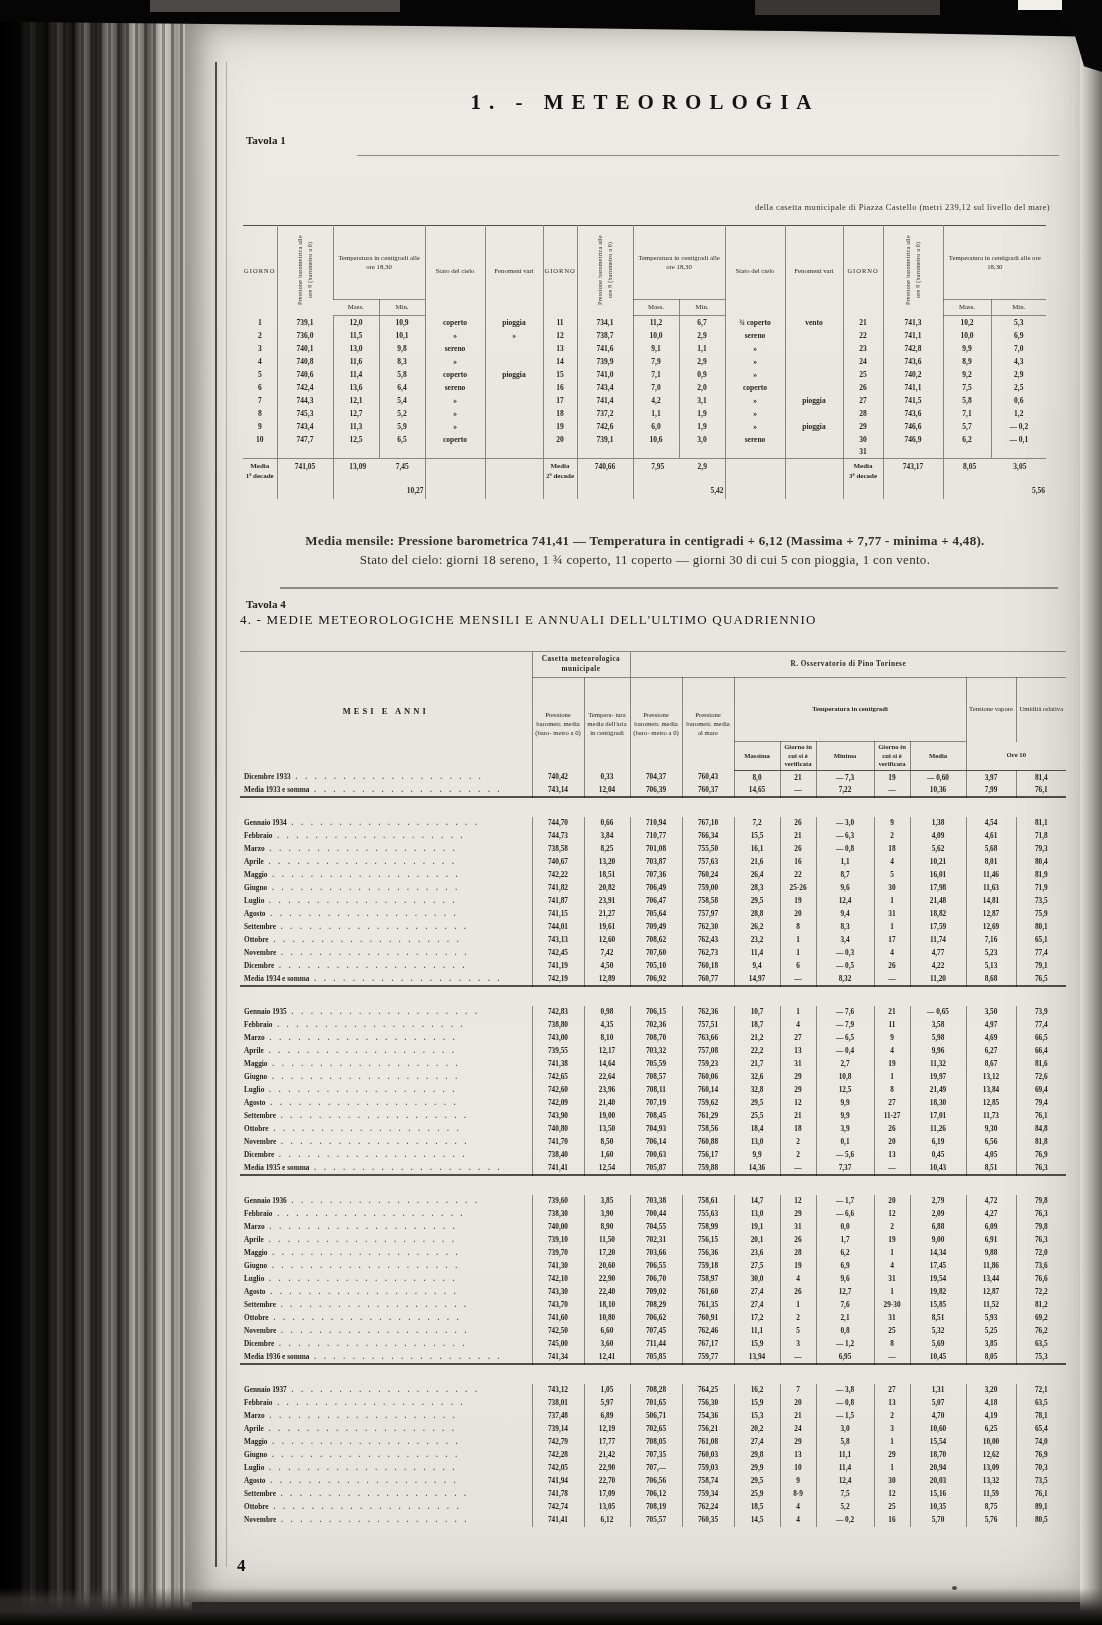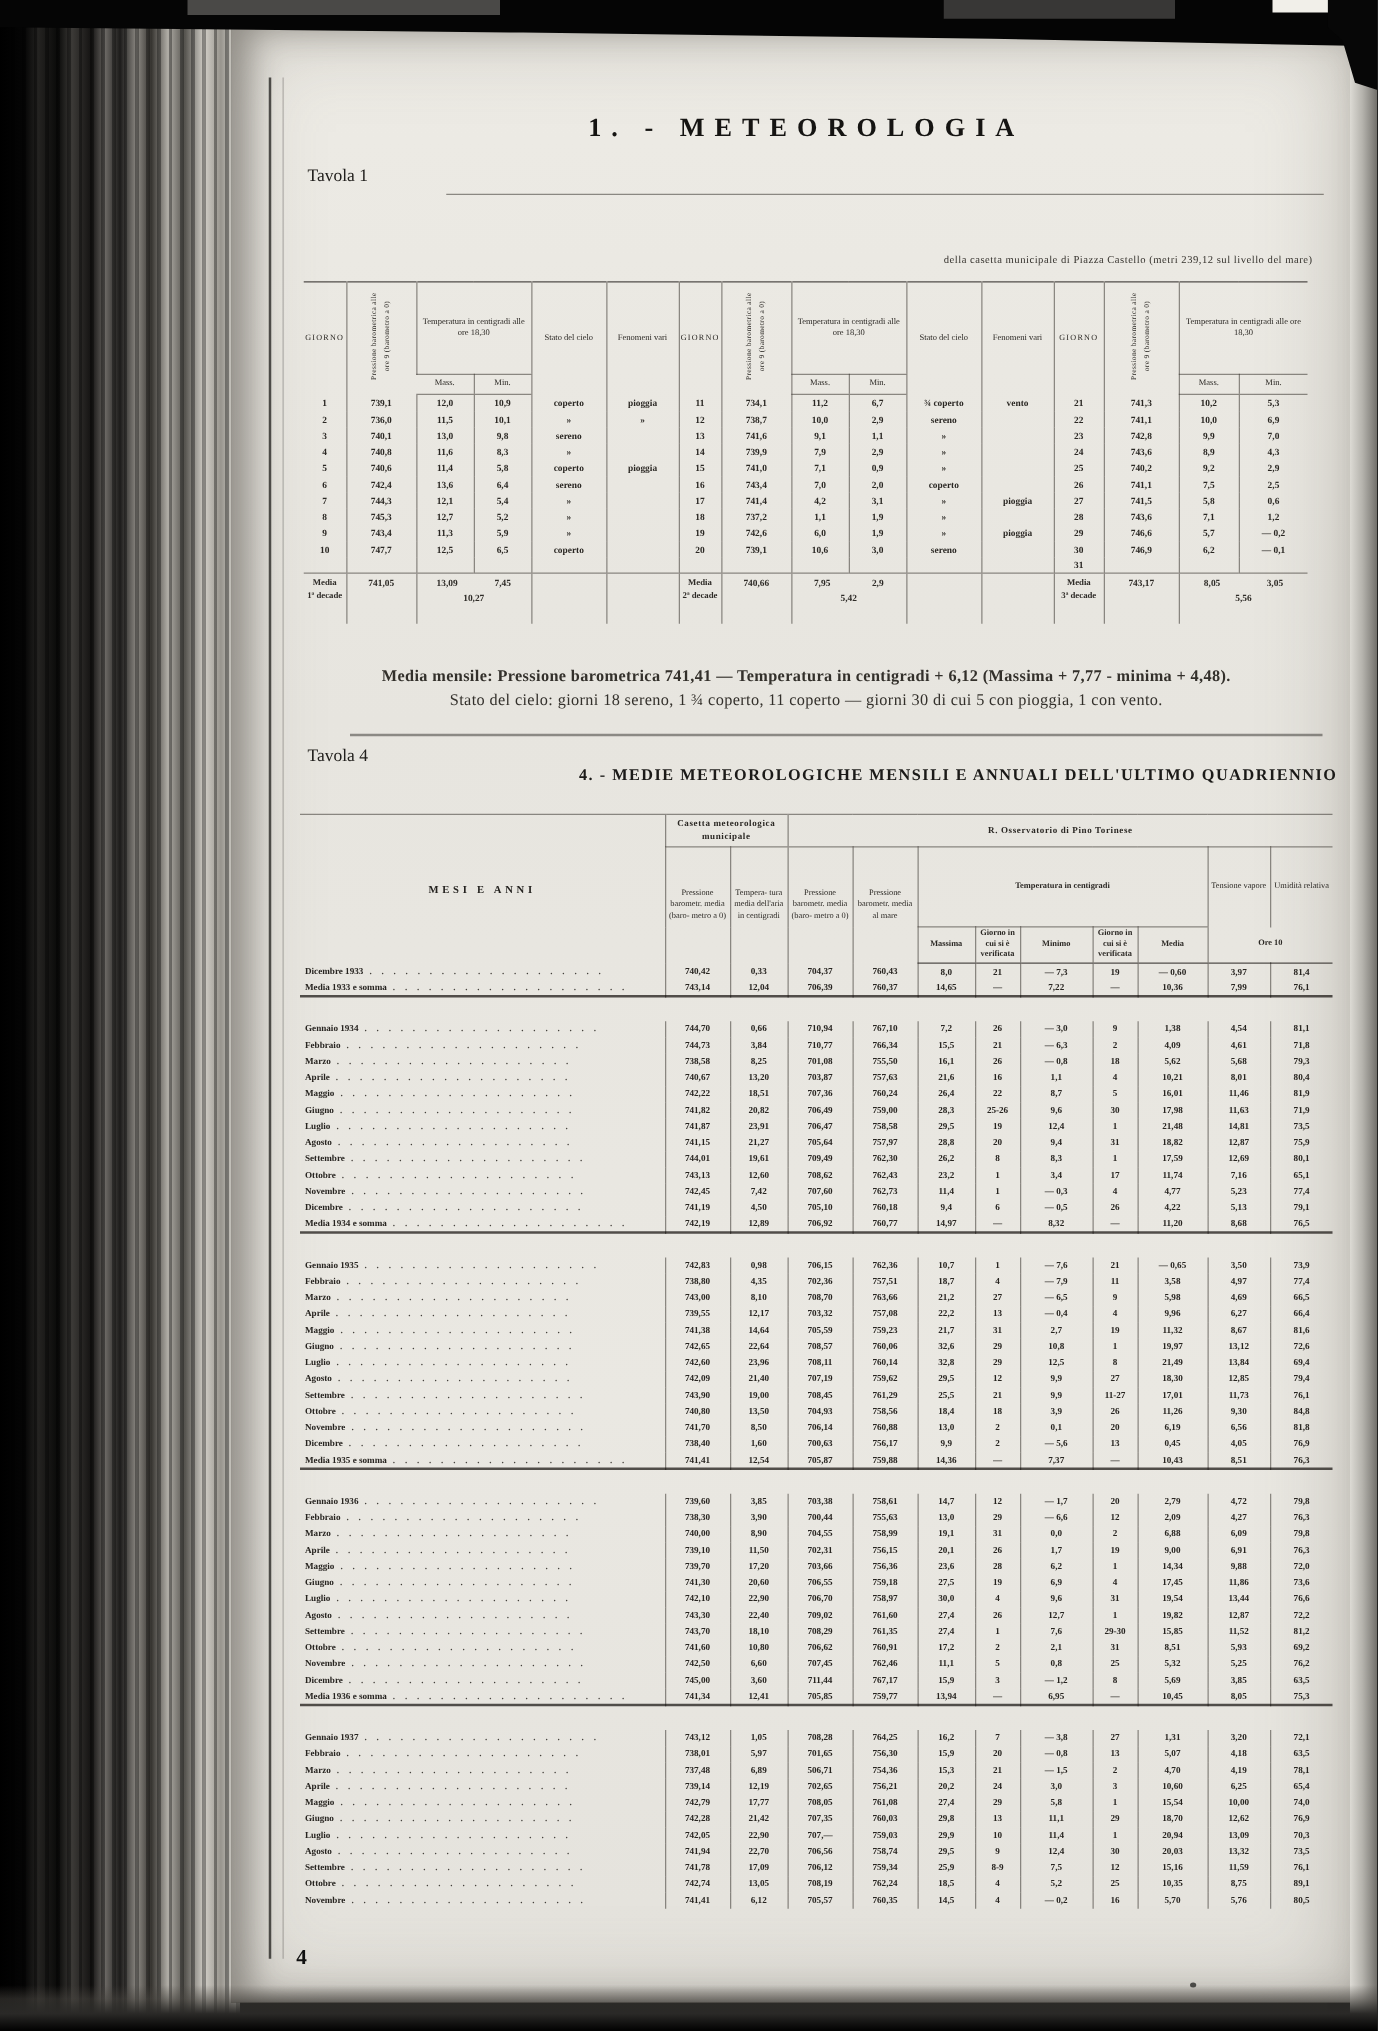--- a/index.html
+++ b/index.html
@@ -50,37 +50,37 @@
     position:absolute;left:0;top:1588px;width:1102px;height:37px;
     background:linear-gradient(180deg,rgba(20,19,18,0) 0%,rgba(70,67,62,.55) 30%,#2a2927 62%,#000 100%);
   }
   .speck{position:absolute;left:952px;top:1586px;width:5px;height:4px;border-radius:50%;background:#2b2a28;opacity:.8;}
 
   
   .page-title{
     position:absolute;left:55px;top:68px;width:810px;text-align:center;
     font-size:21px;font-weight:700;letter-spacing:8px;color:#151412;white-space:nowrap;
   }
-  .tav-label{position:absolute;font-size:14px;font-weight:400;color:#22201d;}
+  .tav-label{position:absolute;font-size:11px;font-weight:700;color:#22201d;}
   .tav1{left:61px;top:112px;}
   .tav4{left:61px;top:576px;}
   .rule{position:absolute;height:1px;background:var(--rule);}
   .rule-top{left:172px;top:133px;width:702px;}
   .rule-mid{left:95px;top:565px;width:778px;height:2px;background:rgba(48,45,41,.5);}
   .t1-title{
     position:absolute;left:55px;top:157px;width:810px;text-align:center;
     font-size:12.5px;font-weight:700;letter-spacing:1.5px;color:#1b1a18;white-space:nowrap;
   }
   .t1-subtitle{
     position:absolute;left:55px;top:180px;width:810px;text-align:right;
     font-size:8.5px;color:#35322d;letter-spacing:.4px;white-space:nowrap;
   }
   .t4-title{
-    position:absolute;left:55px;top:590px;width:830px;text-align:right;
-    font-size:13px;font-weight:700;letter-spacing:1.2px;color:#1b1a18;white-space:nowrap;
+    position:absolute;left:55px;top:590px;width:830px;text-align:left;
+    font-size:13px;font-weight:400;letter-spacing:1.2px;color:#1b1a18;white-space:nowrap;
   }
   .note{position:absolute;left:55px;width:810px;text-align:center;font-size:13px;color:#33302b;letter-spacing:.3px;white-space:nowrap;}
   .note1{top:511px;font-weight:600;}
   .note2{top:530px;}
   .page-number{position:absolute;left:52px;top:1534px;font-size:17px;font-weight:700;color:#111;}
 
   
   table{border-collapse:collapse;table-layout:fixed;}
   th,td{font-weight:400;color:var(--ink);overflow:hidden;}
 
@@ -95,21 +95,21 @@
   .t1 th.gio{letter-spacing:1px;font-size:6.5px;}
   .t1 .vert{
     display:inline-block;writing-mode:vertical-rl;transform:rotate(180deg);
     font-size:5.9px;line-height:1.7;max-height:70px;letter-spacing:.3px;
   }
   .t1 tbody td{height:13px;font-weight:600;color:#2a2723;}
   .t1 tfoot td{border-top:1px solid var(--rule);height:40px;font-weight:600;vertical-align:top;padding-top:3px;}
   .t1 .mlabel{font-size:7px;font-weight:700;line-height:1.4;}
   .t1 .mlabel span{display:block;}
   .t1 .mm-top{display:flex;justify-content:space-around;}
-  .t1 .mm-bot{text-align:center;margin-top:3px;}
+  .t1 .mm-bot{text-align:right;margin-top:15px;}
 
   
   .t4{position:absolute;left:55px;top:629px;width:826px;border-top:1px solid var(--rule);}
   .t4 th,.t4 td{border-left:1px solid var(--rule);text-align:center;font-size:6.7px;line-height:1.3;}
   .t4 th.mesi{border-left:none;font-size:8.5px;letter-spacing:3px;font-weight:700;color:#24221f;}
   .t4 thead th{vertical-align:middle;color:#2b2824;padding:1px 2px;}
   .t4 thead tr:nth-child(1) th.grp{height:26px;border-bottom:1px solid var(--rule);font-size:7.2px;font-weight:700;letter-spacing:.5px;}
   .t4 thead tr:nth-child(2) th{height:64px;}
   .t4 thead tr:nth-child(2) th.tgrp{height:auto;border-bottom:1px solid var(--rule);font-weight:600;}
   .t4 thead tr:nth-child(3) th{height:26px;border-bottom:1.5px solid var(--rule-heavy);font-weight:600;}

